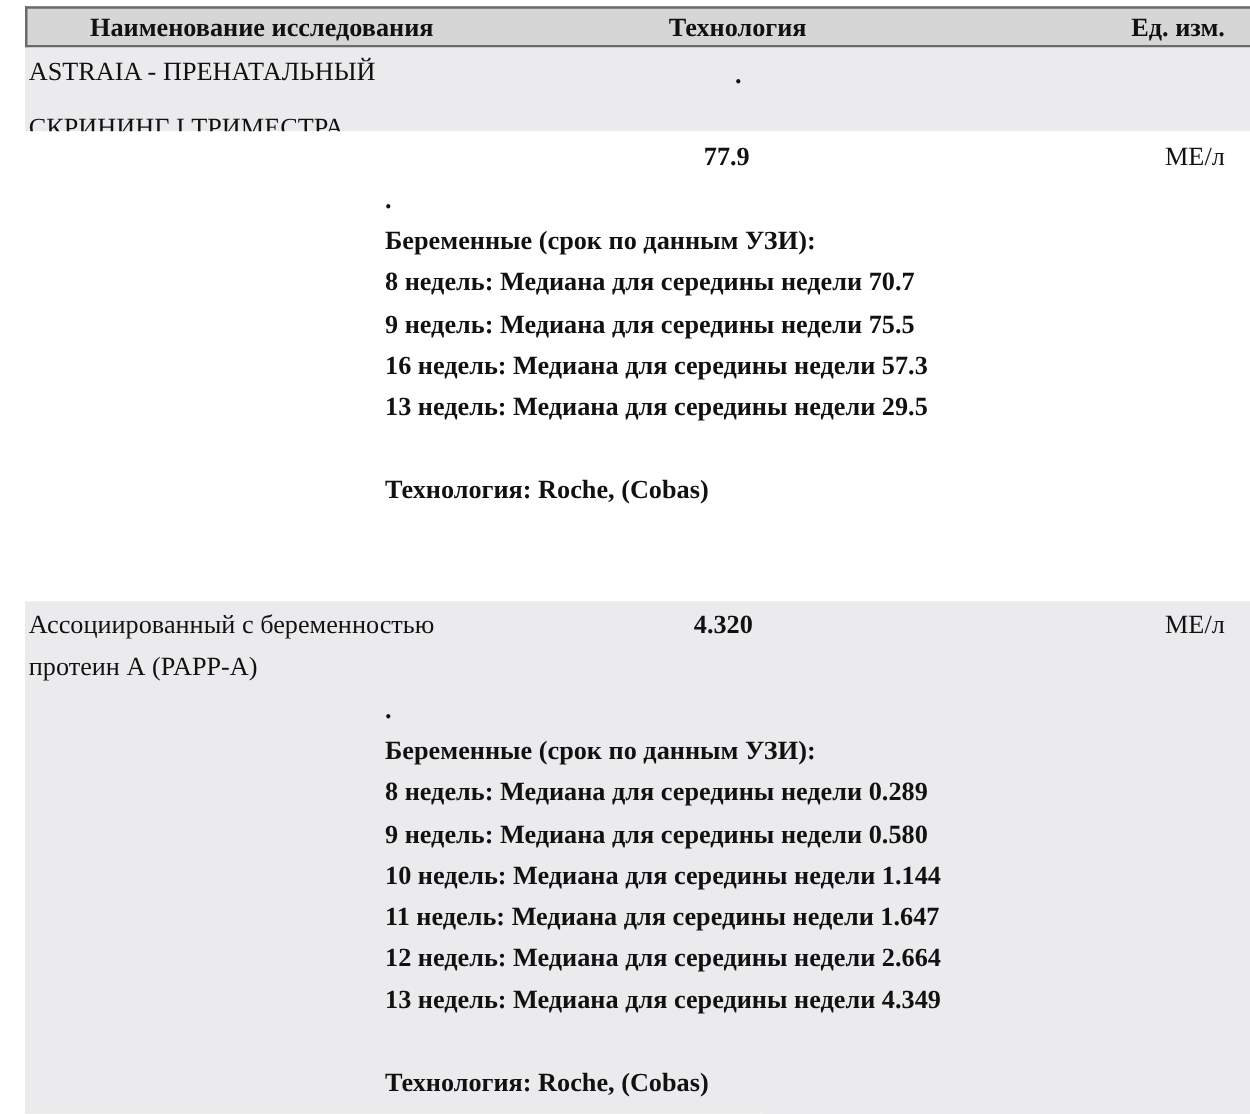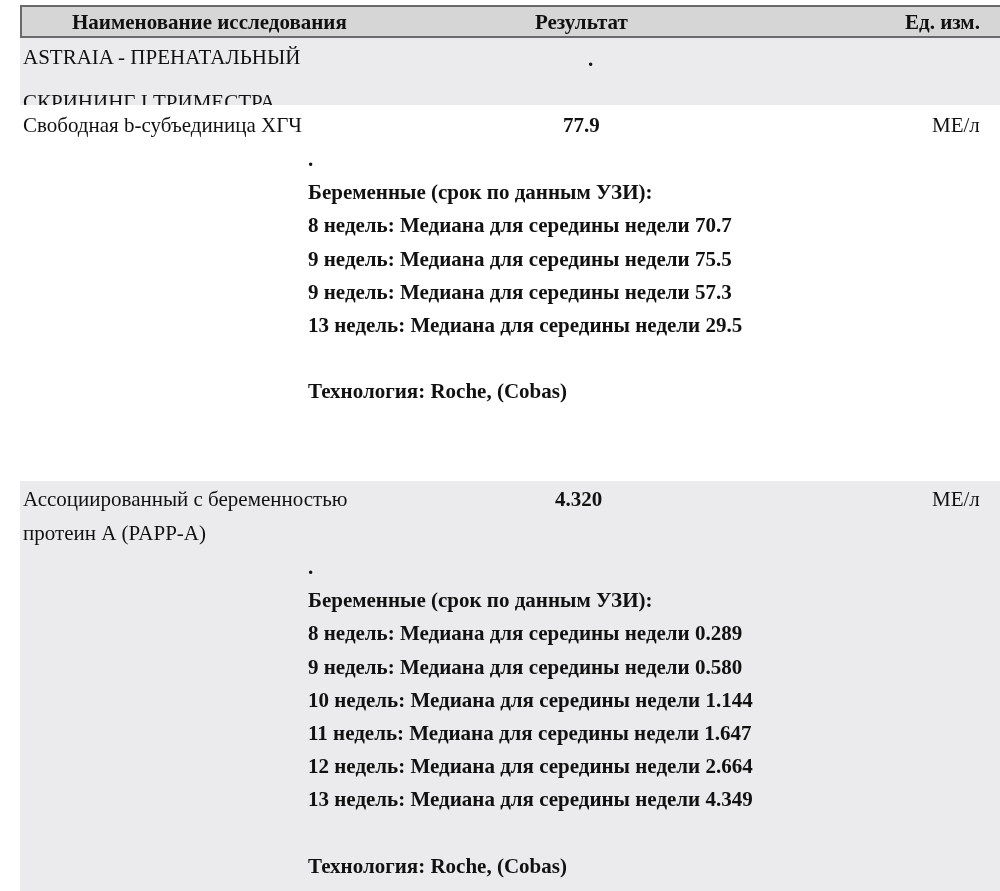--- a/index.html
+++ b/index.html
@@ -30,40 +30,39 @@
     .t { position: absolute; white-space: nowrap; font-size: 21px; line-height: 30px; }
     .b { font-weight: bold; }
     .norms { position: absolute; left: 288px; font-weight: bold; font-size: 21px; line-height: 33.2px; white-space: nowrap; }
     .norms div { height: 33.2px; }
   </style>
 </head>
 <body>
 
 <div class="header">
   <span class="h-name">Наименование исследования</span>
-  <span class="h-result">Результат</span>
+  <span class="h-result">Технология</span>
   <span class="h-unit">Ед. изм.</span>
 </div>
 
 <div class="row gray" style="top:38px; height:67px;">
   <span class="t" style="left:3px; top:4px;">ASTRAIA - ПРЕНАТАЛЬНЫЙ</span>
   <span class="t" style="left:3px; top:37px;margin-top:12px;">СКРИНИНГ I ТРИМЕСТРА</span>
   <span class="t b" style="left:568px; top:6px;">.</span>
 </div>
 
 <div class="row white" style="top:105px; height:362px;">
-  <span class="t" style="left:3px; top:5px;">Свободная b-субъединица ХГЧ</span>
   <span class="t b" style="left:543px; top:5px;">77.9</span>
   <span class="t" style="left:912px; top:5px;">МЕ/л</span>
   <div class="norms" style="top:38px;">
     <div>.</div>
     <div>Беременные (срок по данным УЗИ):</div>
     <div>8 недель: Медиана для середины недели 70.7</div>
     <div>9 недель: Медиана для середины недели 75.5</div>
-    <div>9 недель: Медиана для середины недели 57.3</div>
+    <div>16 недель: Медиана для середины недели 57.3</div>
     <div>13 недель: Медиана для середины недели 29.5</div>
     <div></div>
     <div>Технология: Roche, (Cobas)</div>
   </div>
 </div>
 
 <div class="row gray" style="top:481px; height:424px;">
   <span class="t" style="left:3px; top:3px;">Ассоциированный с беременностью</span>
   <span class="t" style="left:3px; top:37px;">протеин А (PAPP-A)</span>
   <span class="t b" style="left:535px; top:3px;">4.320</span>

